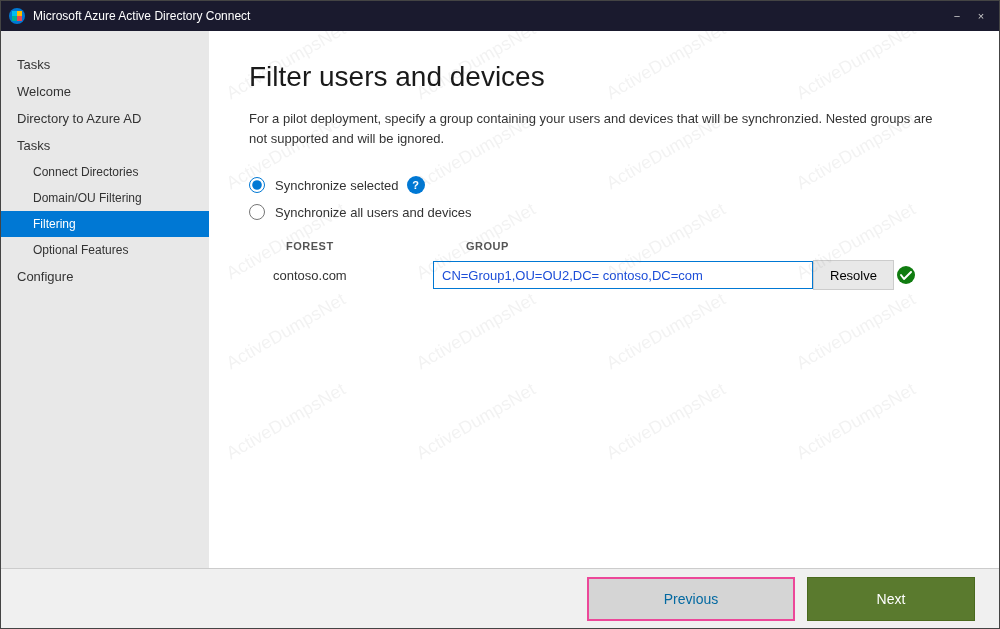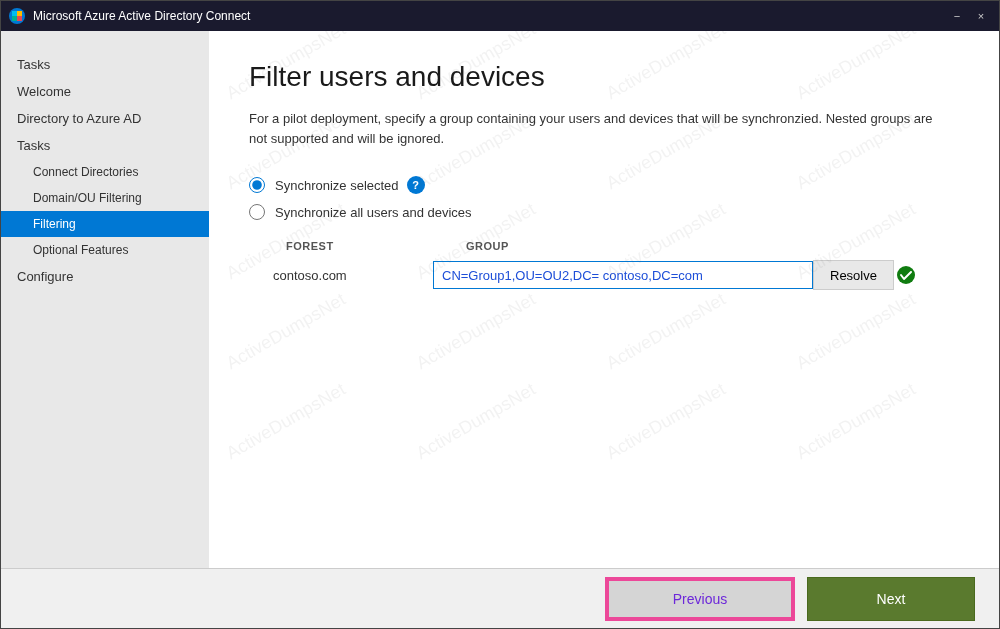--- a/index.html
+++ b/index.html
@@ -236,26 +236,26 @@
       background: #f0f0f0;
       border-top: 1px solid #ccc;
       display: flex;
       align-items: center;
       justify-content: flex-end;
       padding: 0 24px;
       gap: 12px;
       flex-shrink: 0;
     }
     .btn-previous {
-      width: 190px;
+      width: 208px;
       height: 44px;
       background: #d5d5d5;
-      border: 4px solid #ec4899;
+      border: 2px solid #ec4899;
       font-size: 14px;
-      color: #6d28d9;
+      color: #0369a1;
       cursor: pointer;
     }
     .btn-next {
       width: 168px;
       height: 44px;
       background: #5a7a2e;
       border: 1px solid #4a6a1e;
       font-size: 14px;
       color: white;
       cursor: pointer;

